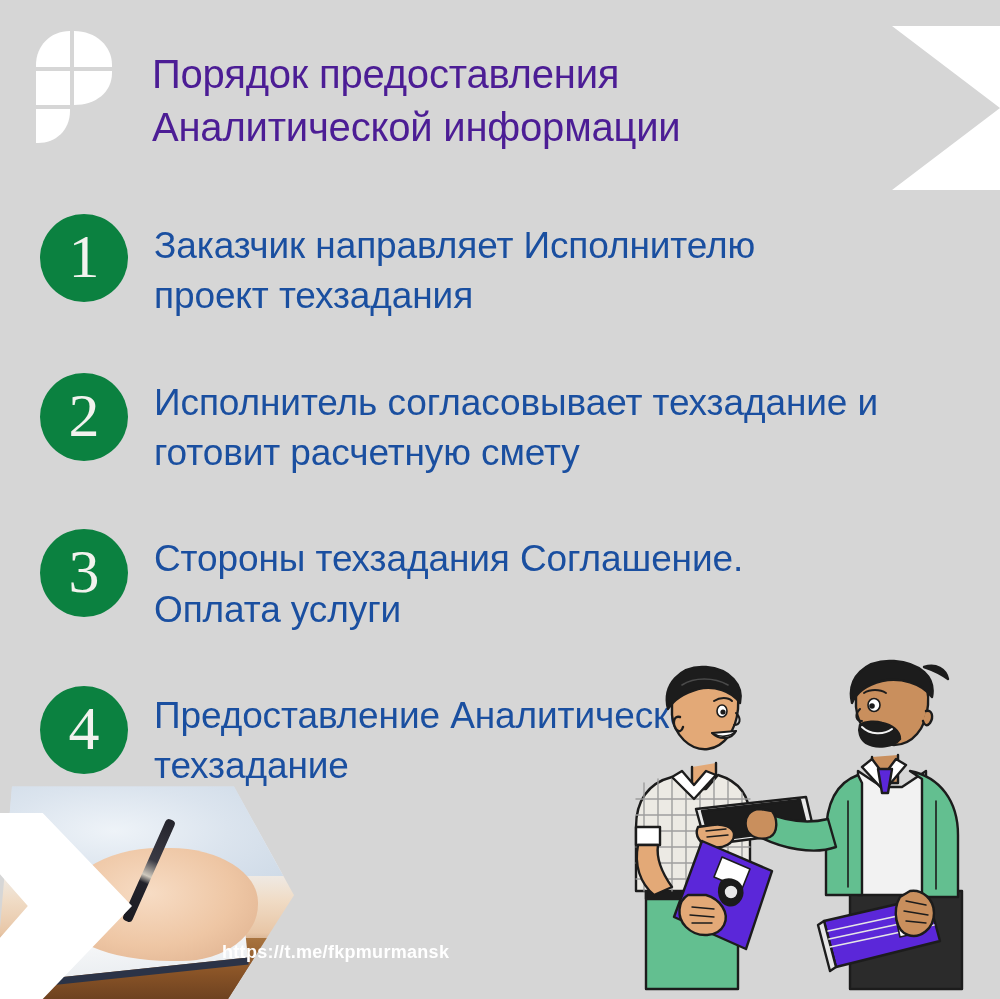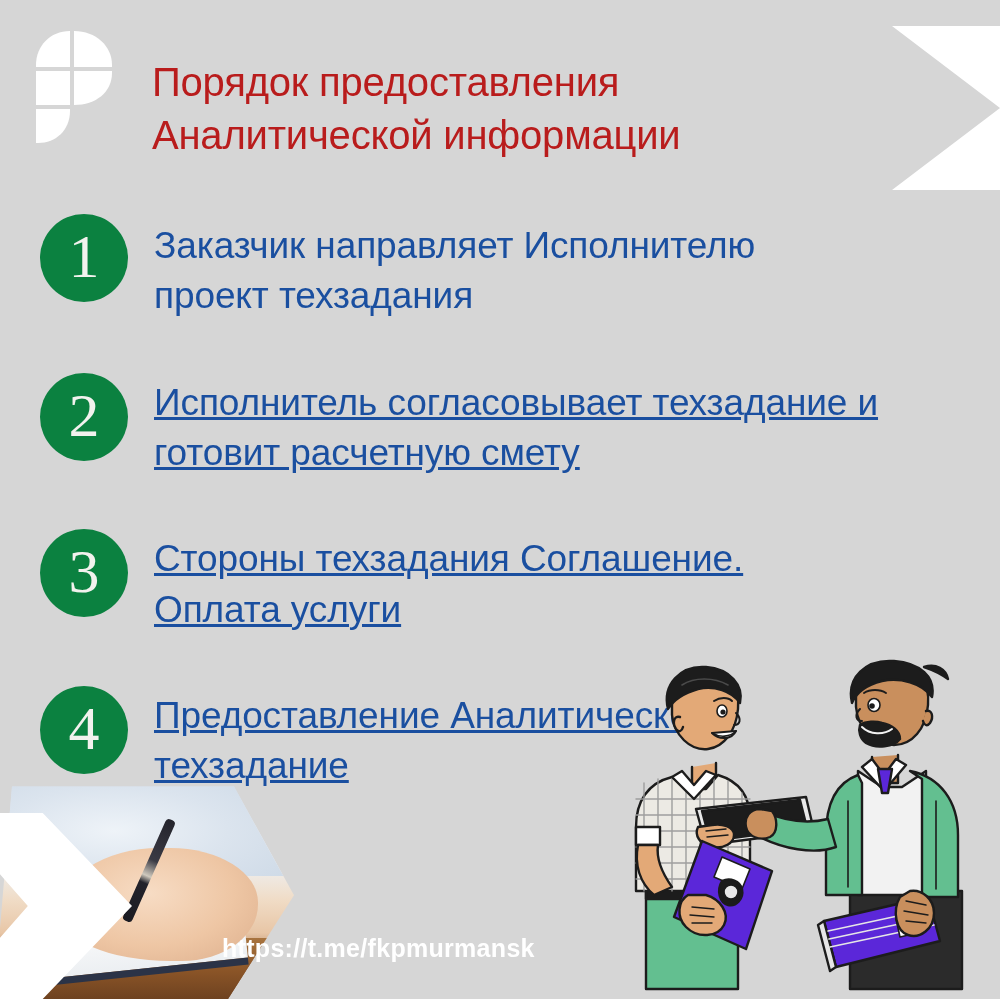--- a/index.html
+++ b/index.html
@@ -42,23 +42,23 @@
     top: 29px;
     width: 80px;
     height: 116px;
   }
   .logo svg { display: block; width: 100%; height: 100%; }
 
   
   .title {
     position: absolute;
     left: 152px;
-    top: 56px;
+    top: 48px;
     width: 790px;
-    color: #b91c1c;
+    color: #4c1d95;
     font-size: 40px;
     line-height: 1.33;
     font-weight: 400;
     letter-spacing: -0.2px;
     white-space: pre-line;
   }
 
   
   .steps {
     position: absolute;
@@ -97,21 +97,21 @@
     padding-top: 7px;
     color: #1a4fa0;
     font-size: 37px;
     line-height: 1.36;
     white-space: pre-line;
     letter-spacing: -0.1px;
   }
 
   .step-2 .step-text,
   .step-3 .step-text,
-  .step-4 .step-text { padding-top: 5px; text-decoration: underline; }
+  .step-4 .step-text { padding-top: 5px; }
 
   
   .photo-wrap {
     position: absolute;
     left: -6px;
     bottom: 0;
     width: 300px;
     height: 236px;
     clip-path: polygon(6% 10%, 80% 10%, 100% 56%, 78% 100%, 0 100%, 0 100%);
   }
@@ -166,21 +166,21 @@
     background: #ffffff;
     clip-path: polygon(0 0, 52% 0, 100% 50%, 52% 100%, 0 100%, 44% 50%);
   }
 
   
   .url {
     position: absolute;
     left: 222px;
     bottom: 36px;
     color: #ffffff;
-    font-size: 25px;
+    font-size: 18px;
     font-weight: 700;
     letter-spacing: 0.3px;
   }
 
   
   .illustration {
     position: absolute;
     right: 0;
     bottom: 0;
     width: 390px;

